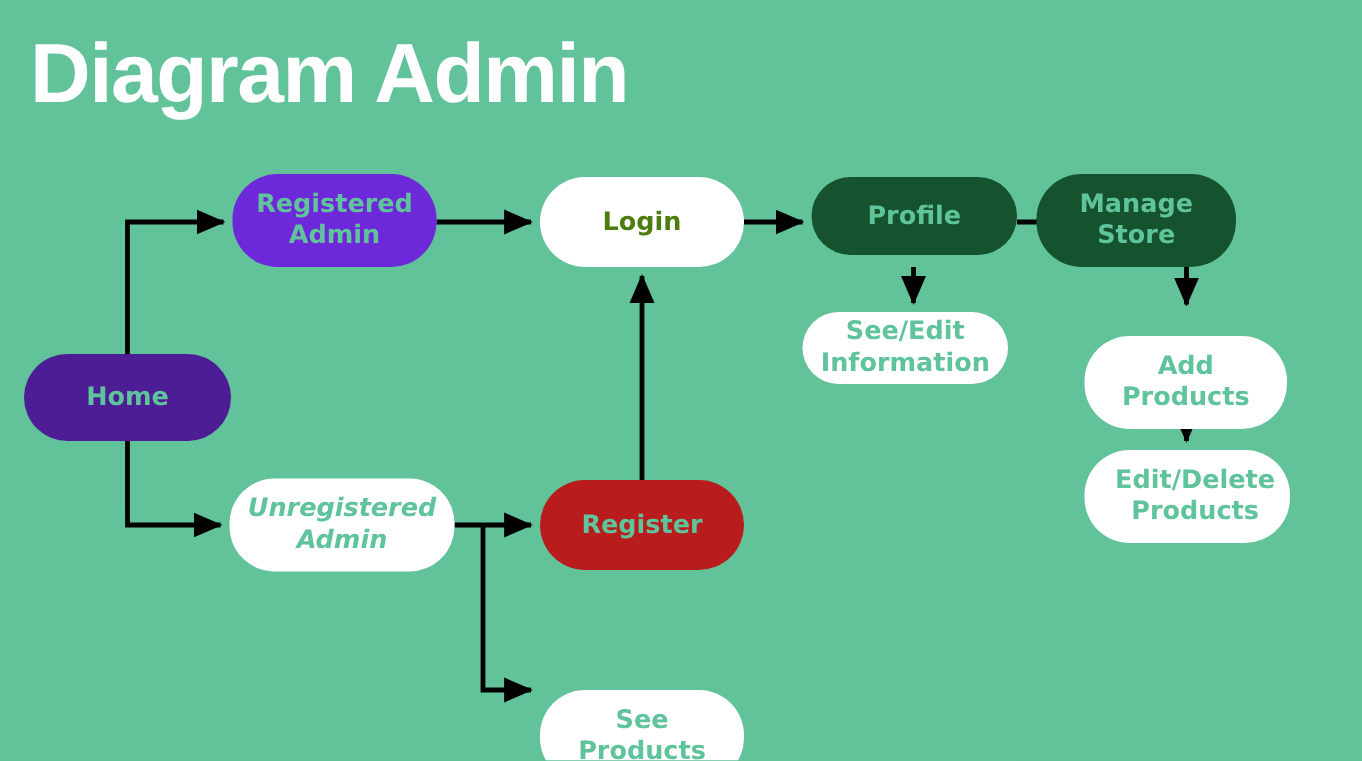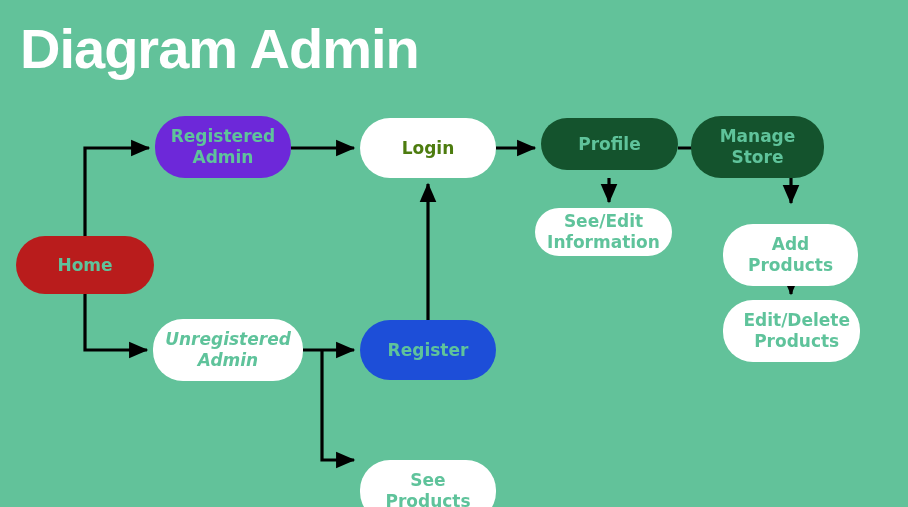--- a/index.html
+++ b/index.html
@@ -78,35 +78,35 @@
         <path d="M 609 178 L 609 202"></path>
         <path d="M 791 178 L 791 203"></path>
         <path d="M 791 271 L 791 294"></path>
         <path d="M 303 350 L 354 350"></path>
         <path d="M 322 350 L 322 460 L 354 460"></path>
         <path d="M 428 320 L 428 184"></path>
       </g>
   </svg>
 
   <div id="node-layer">
-      <div class="node" style="left: 16px; top: 236px; width: 138px; height: 58px; background: #b91c1c; color: rgb(95, 195, 155);">
+      <div class="node" style="left: 16px; top: 236px; width: 138px; height: 58px; background: #4c1d95; color: rgb(95, 195, 155);">
         <span>Home</span>
       </div>
       <div class="node" style="left: 155px; top: 116px; width: 136px; height: 62px; background: #6d28d9; color: rgb(95, 195, 155); text-align: center;">
         <span>Registered
 Admin</span>
       </div>
       <div class="node" style="left: 153px; top: 319px; width: 150px; height: 62px; background: rgb(255, 255, 255); color: rgb(95, 195, 155); font-style: italic;">
         <span>Unregistered
 Admin</span>
       </div>
       <div class="node" style="left: 360px; top: 118px; width: 136px; height: 60px; background: rgb(255, 255, 255); color: #4d7c0f;">
         <span>Login</span>
       </div>
-      <div class="node" style="left: 360px; top: 320px; width: 136px; height: 60px; background: #1d4ed8; color: rgb(95, 195, 155);">
+      <div class="node" style="left: 360px; top: 320px; width: 136px; height: 60px; background: #b91c1c; color: rgb(95, 195, 155);">
         <span>Register</span>
       </div>
       <div class="node" style="left: 360px; top: 436px; width: 136px; height: 62px; background: rgb(255, 255, 255); color: rgb(95, 195, 155); margin-top: 24px;">
         <span>See
 Products</span>
       </div>
       <div class="node" style="left: 541px; top: 118px; width: 137px; height: 52px; background: #14532d; color: rgb(95, 195, 155);">
         <span>Profile</span>
       </div>
       <div class="node" style="left: 535px; top: 208px; width: 137px; height: 48px; background: rgb(255, 255, 255); color: rgb(95, 195, 155);">

